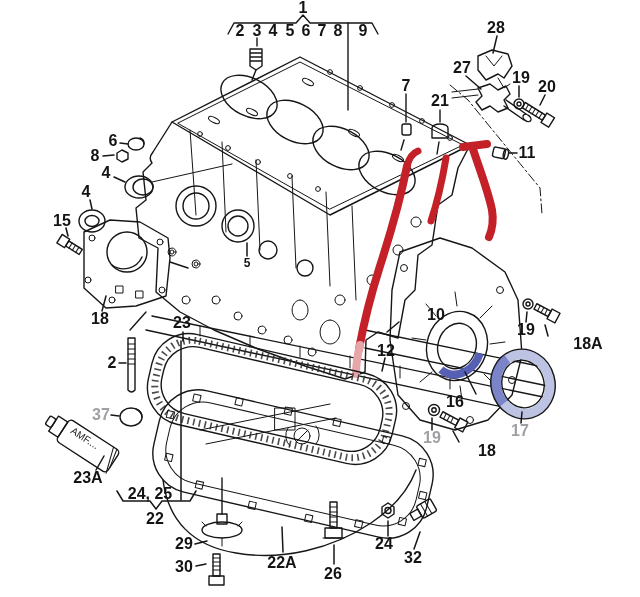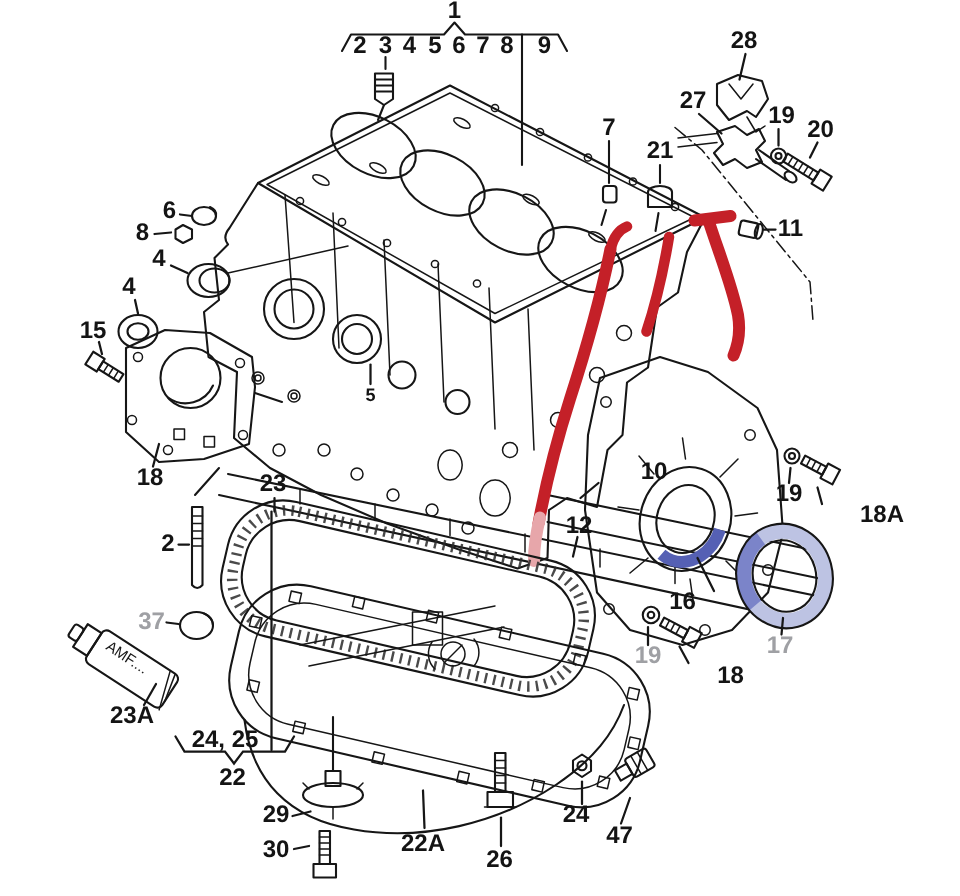--- a/index.html
+++ b/index.html
@@ -366,21 +366,21 @@
       <div class="callout" style="left: 386px; top: 351px;">12</div>
       <div class="callout gray" style="left: 101px; top: 415px;">37</div>
       <div class="callout" style="left: 88px; top: 478px;">23A</div>
       <div class="callout" style="left: 150px; top: 494px;">24, 25</div>
       <div class="callout" style="left: 155px; top: 519px;">22</div>
       <div class="callout" style="left: 184px; top: 544px;">29</div>
       <div class="callout" style="left: 184px; top: 567px;">30</div>
       <div class="callout" style="left: 282px; top: 563px;">22A</div>
       <div class="callout" style="left: 333px; top: 574px;">26</div>
       <div class="callout" style="left: 384px; top: 544px;">24</div>
-      <div class="callout" style="left: 413px; top: 558px;">47</div>
+      <div class="callout" style="left: 413px; top: 558px;">32</div>
       <div class="callout" style="left: 455px; top: 402px;">16</div>
       <div class="callout" style="left: 458px; top: 451px; margin-left: 29px;">18</div>
       <div class="callout gray" style="left: 432px; top: 438px;">19</div>
       <div class="callout gray" style="left: 520px; top: 431px;">17</div>
       <div class="callout" style="left: 548px; top: 344px; margin-left: 40px;">18A</div>
       <div class="callout" style="left: 526px; top: 330px;">19</div>
     </div>
 </div>
 
 </body></html>

